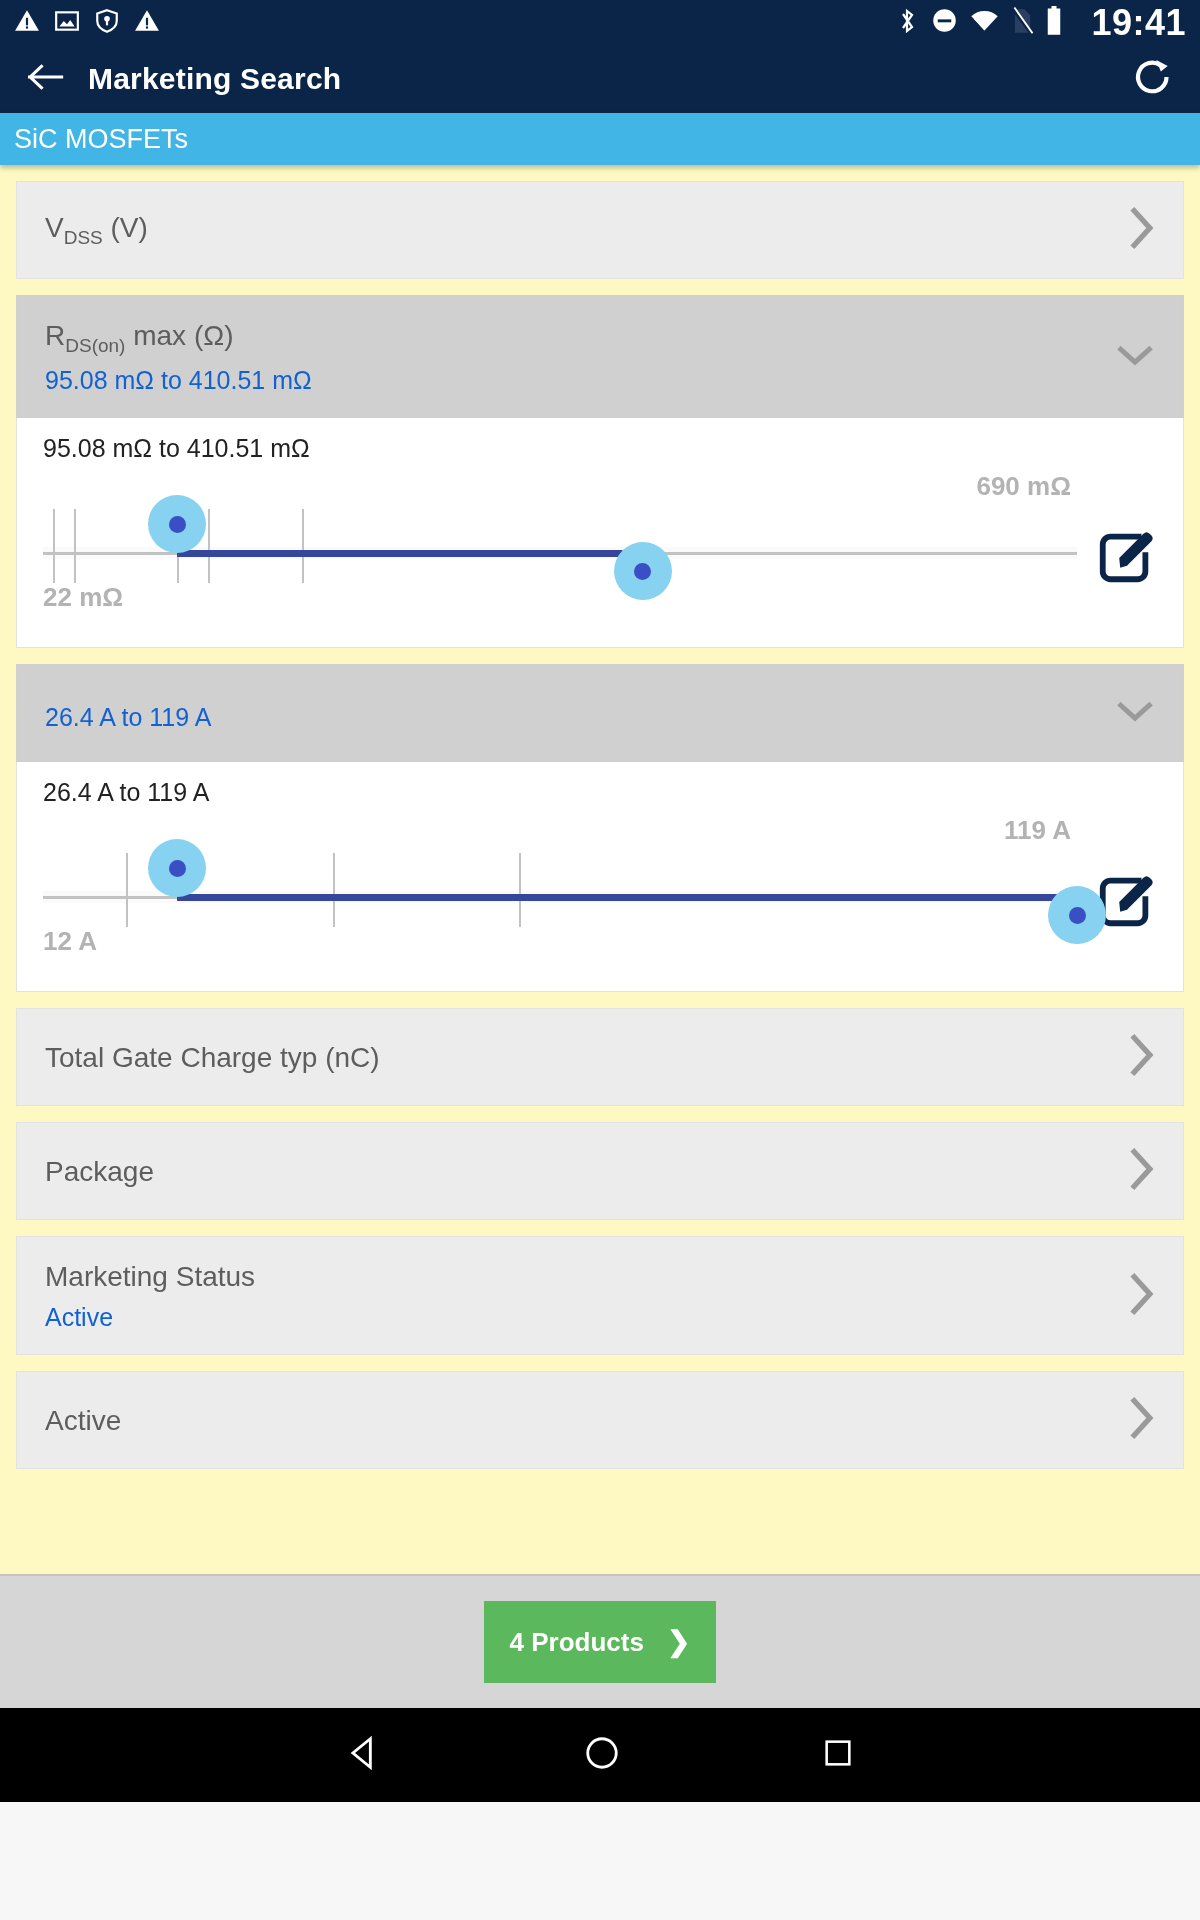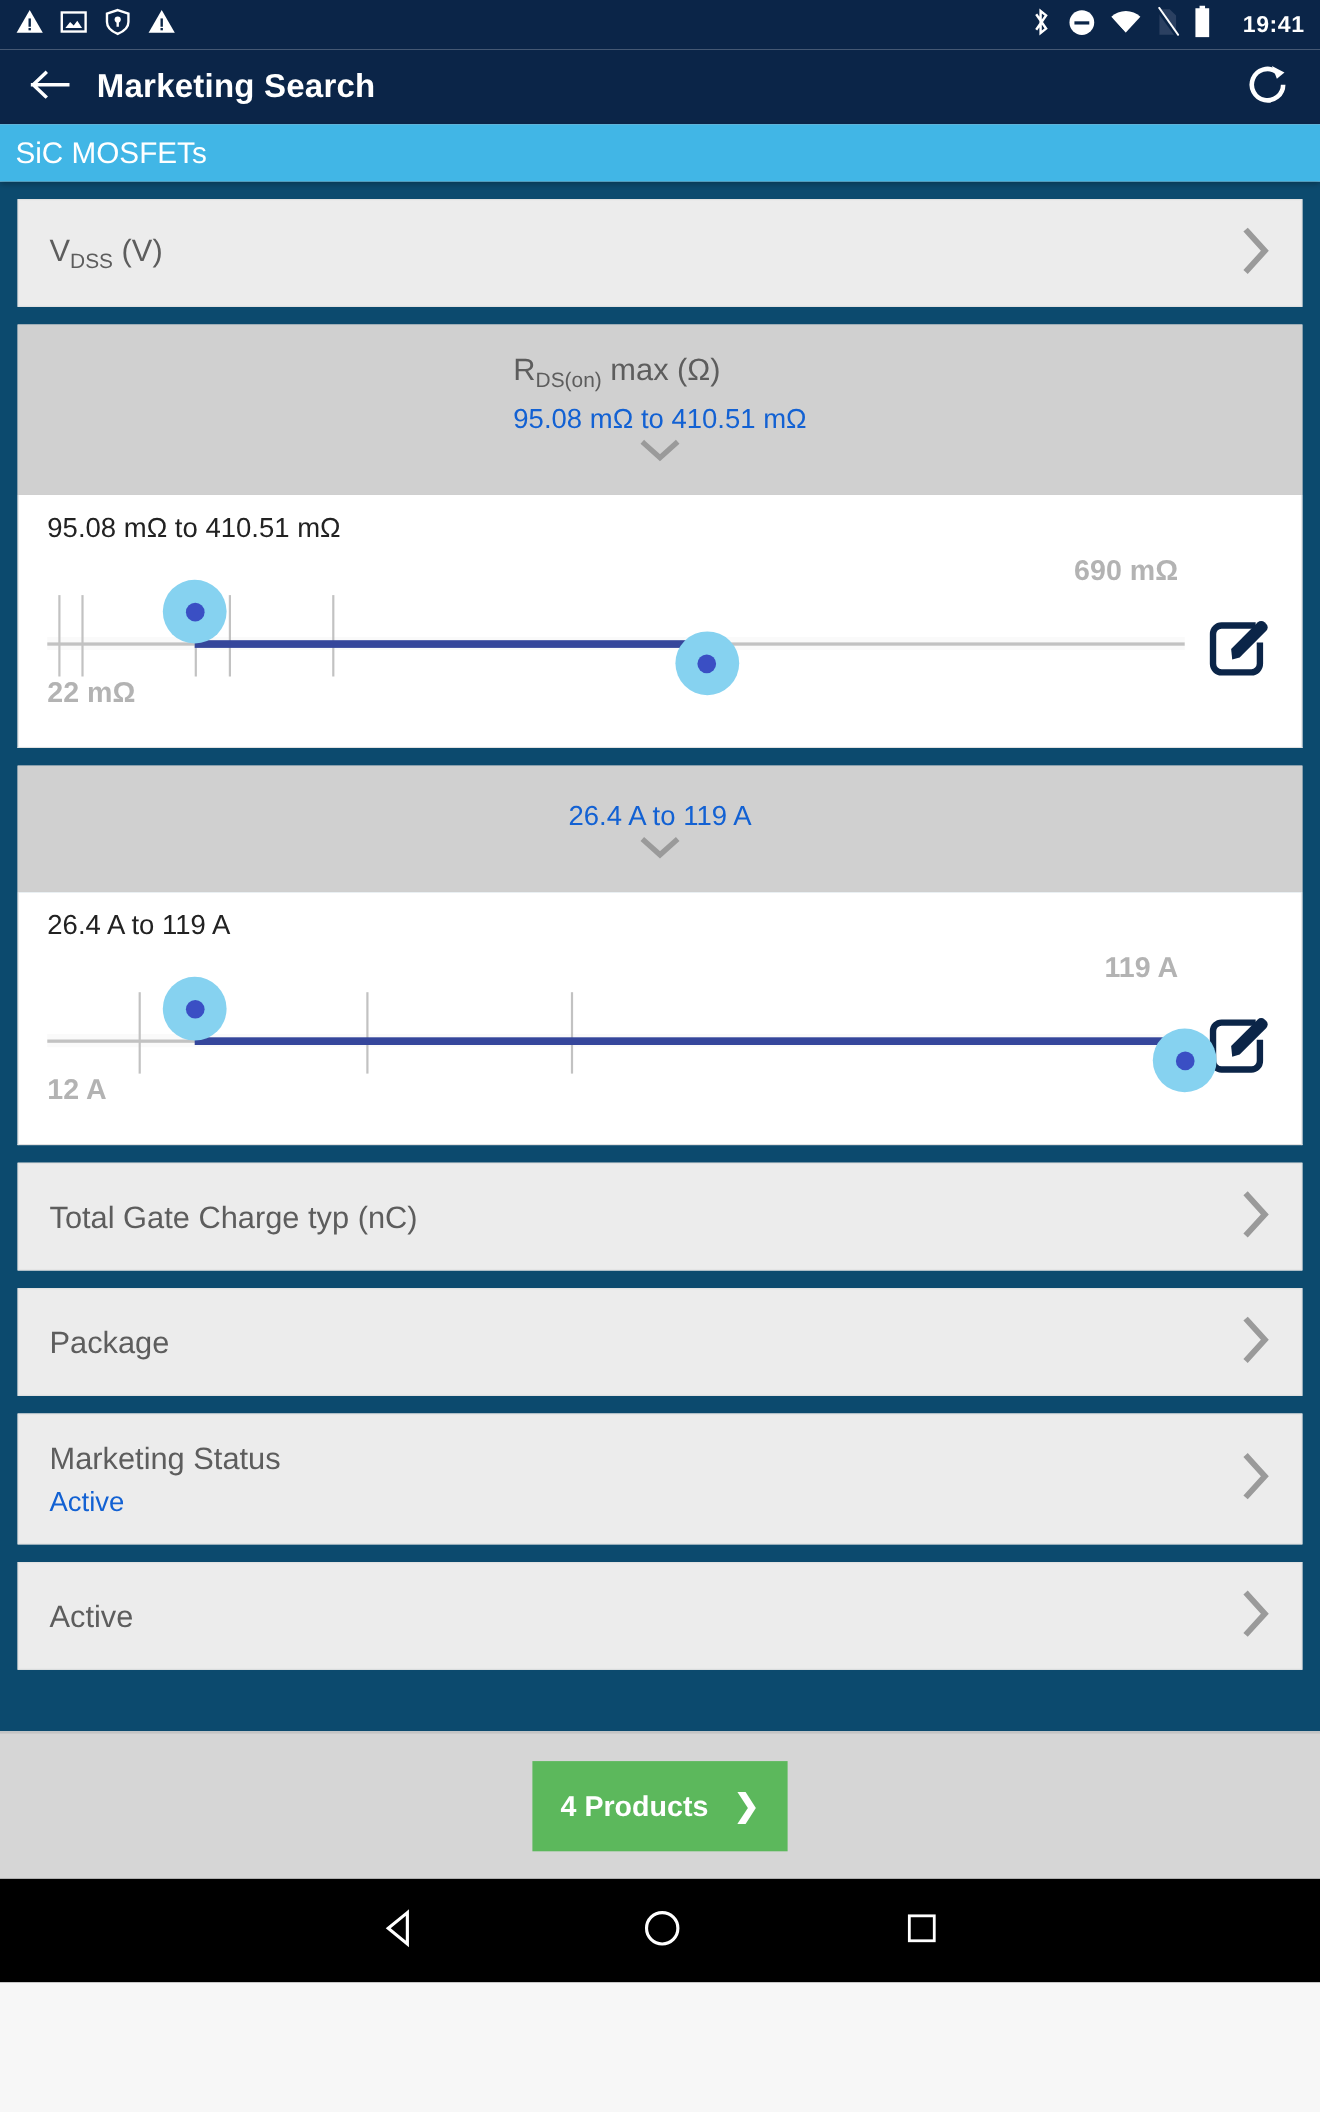--- a/index.html
+++ b/index.html
@@ -11,21 +11,21 @@
   }
 
   
   .statusbar{
     height:45px; background:#0b2548; color:#fff;
     display:flex; align-items:center; justify-content:space-between;
     padding:0 14px;
   }
   .sb-left,.sb-right{ display:flex; align-items:center; gap:14px; }
   .sb-right{ gap:12px; }
-  .sb-time{ font-size:21px; font-weight:700; letter-spacing:.5px; margin-left:16px;}
+  .sb-time{ font-size:36px; font-weight:700; letter-spacing:.5px; margin-left:16px;}
   .ico{ display:block; }
 
   
   .appbar{
     height:68px; background:#0b2548; color:#fff;
     display:flex; align-items:center; padding:0 26px;
   }
   .appbar-title{
     font-size:30px; font-weight:700; margin-left:24px; letter-spacing:.2px;
   }
@@ -35,31 +35,31 @@
   .subheader{
     height:52px; background:#41b6e6; color:#fff;
     display:flex; align-items:center; padding:0 14px;
     font-size:27px; font-weight:400;
     box-shadow:0 3px 5px rgba(0,0,0,.25);
     position:relative; z-index:3;
   }
 
   
   .content{
-    height:1409px; background:#0c4a6e; overflow:hidden;
+    height:1409px; background:#fef9c3; overflow:hidden;
     padding:16px 0 0 0;
   }
   .card{ margin:0 16px 16px 16px; }
 
   .frow{
     background:#ececec; border:1px solid #e2e2e2;
     padding:22px 28px; display:flex; align-items:center;
     min-height:98px;
   }
-  .frow.expanded{ background:#d0d0d0; border-color:#cfcfcf;flex-direction:column; }
+  .frow.expanded{ background:#d0d0d0; border-color:#cfcfcf; }
   .frow-texts{ flex:1; }
   .frow-label{
     font-size:28px; color:#5d5d5d; line-height:1.25;
   }
   .frow-label sub{ font-size:19px; }
   .frow-value{
     font-size:25px; color:#1261d3; margin-top:9px;
   }
   .chev{ color:#9a9a9a; flex:0 0 auto; }
 

